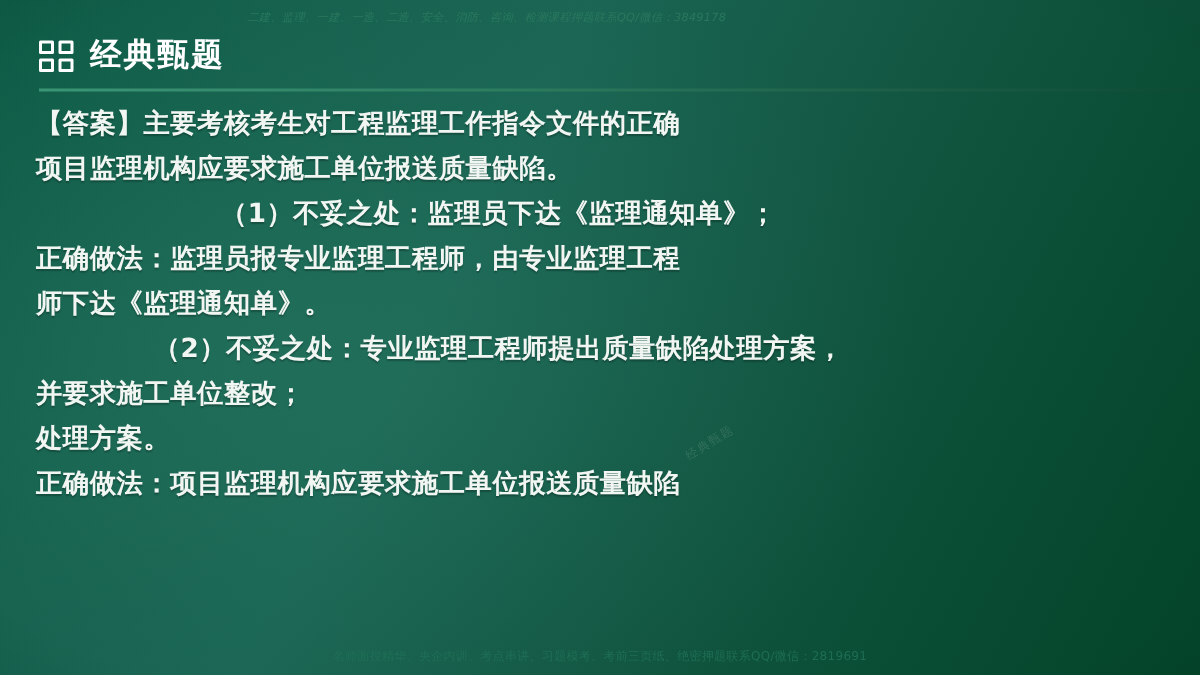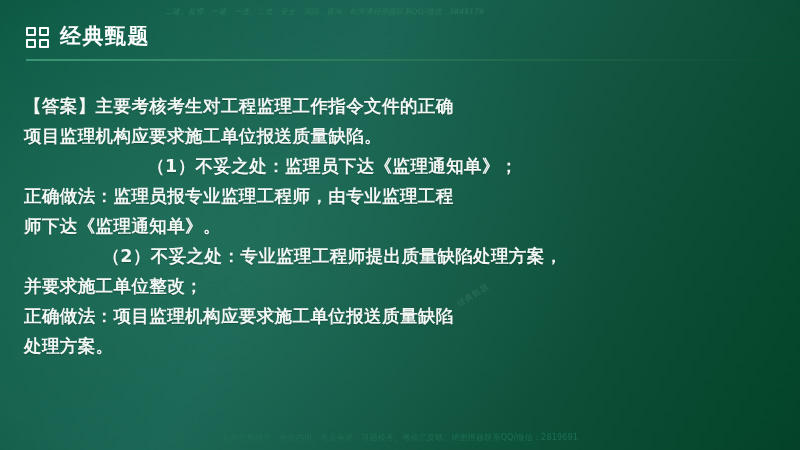--- a/index.html
+++ b/index.html
@@ -97,21 +97,20 @@
     background: linear-gradient(90deg, #3f9b79 0%, #2f7f61 40%, #1d5e46 75%, #0d4a34 100%);
     opacity: 0.9;
   }
 
   
   .content {
     position: absolute;
     top: 68px;
     left: 24px;
     width: 600px;
-    margin-top: 23px;
   }
   .line {
     font-size: 17.5px;
     line-height: 30px;
     color: #f2f6f3;
     font-weight: 700;
     letter-spacing: 0.4px;
     white-space: nowrap;
     text-shadow: 0 1px 1px rgba(0,0,0,0.25);
   }
@@ -177,22 +176,22 @@
   <div class="header-rule"></div>
 
   <div class="content">
     <div class="line">【答案】主要考核考生对工程监理工作指令文件的正确</div>
     <div class="line">项目监理机构应要求施工单位报送质量缺陷。</div>
     <div class="line indent">（1）不妥之处：监理员下达《监理通知单》；</div>
     <div class="line">正确做法：监理员报专业监理工程师，由专业监理工程</div>
     <div class="line">师下达《监理通知单》。</div>
     <div class="line indent">（2）不妥之处：专业监理工程师提出质量缺陷处理方案，</div>
     <div class="line">并要求施工单位整改；</div>
+    <div class="line">处理方案。</div>
     <div class="line">正确做法：项目监理机构应要求施工单位报送质量缺陷</div>
-    <div class="line">处理方案。</div>
   </div>
 
   <div class="watermark">经典甄题</div>
 
   <div class="promo-bottom">
     <div class="promo-bottom-text">名师面授精华、央企内训、考点串讲、习题模考、考前三页纸、绝密押题联系QQ/微信：2819691</div>
   </div>
 
 </div>
 

